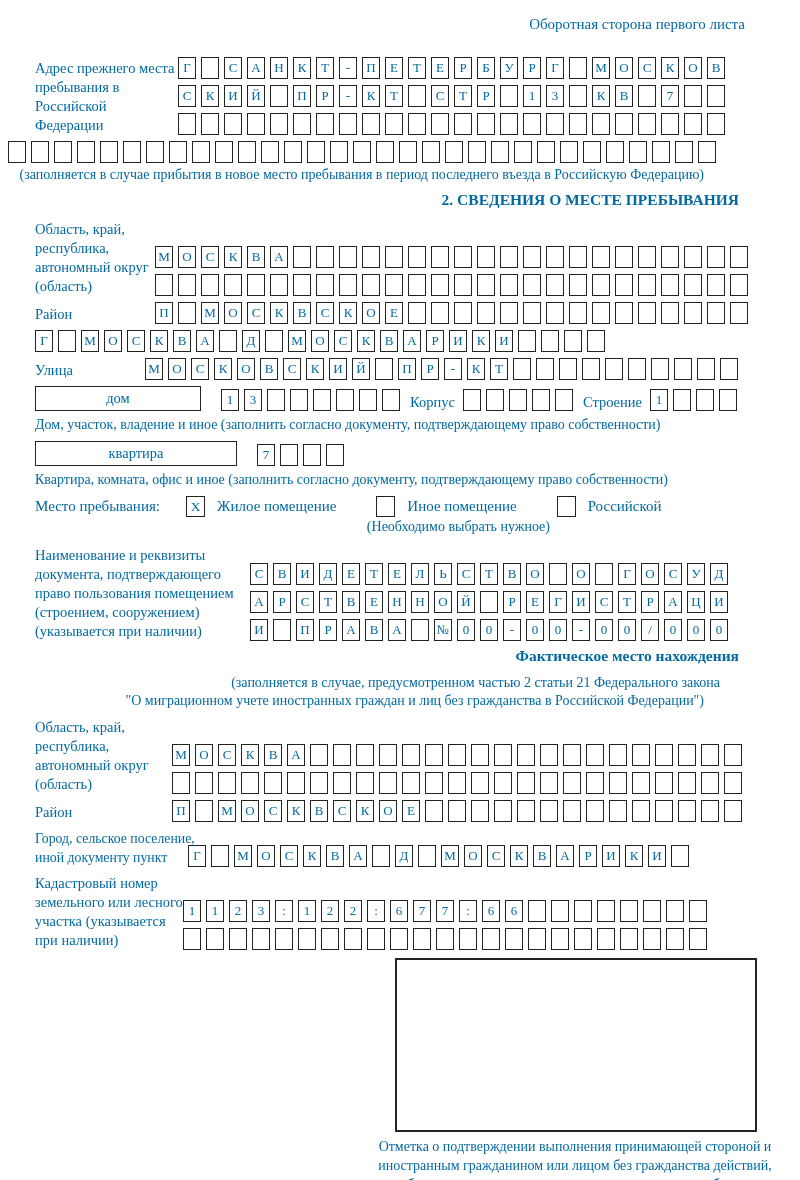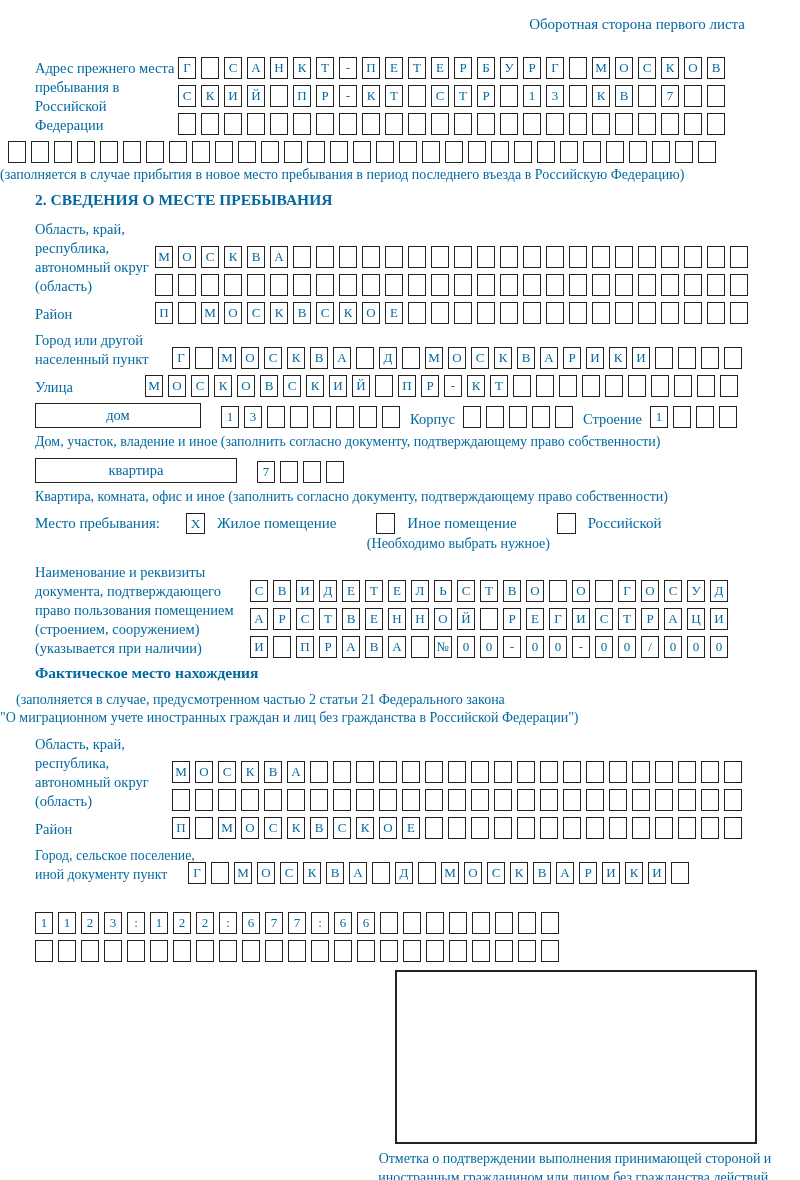--- a/index.html
+++ b/index.html
@@ -11,21 +11,21 @@
   .label{font-size:14.5px;line-height:19px;flex:0 0 auto;padding-top:1px;}
   .w143{width:143px}.w120{width:120px}.w137{width:137px}.w110{width:110px}
   .w215{width:215px}.w153{width:153px}.w148{width:148px}
   .small{font-size:13.8px;white-space:nowrap;overflow:visible;}
   .col{display:flex;flex-direction:column;gap:6px;}
   .cells{display:flex;gap:5px;flex:0 0 auto;}
   .cell{width:16px;height:20px;border:1.5px solid #222;display:flex;align-items:center;
         justify-content:center;font-size:13px;flex:0 0 auto;background:#fff;}
   .fullrow{margin-left:-27px;margin-bottom:4px;}
   .caption{font-size:14px;margin:1px 0 8px 0;}
-  .fullwidth{margin-left:-35px;width:704px;text-align:left;}
+  .fullwidth{margin-left:-35px;width:704px;text-align:right;}
   .title{font-weight:bold;font-size:15.5px;margin:6px 0 10px 0;}
   .bigbox{border:1.5px solid #222;height:23px;display:flex;align-items:center;
           justify-content:center;font-size:14.5px;flex:0 0 auto;margin-right:20px;box-sizing:content-box;}
   .w164{width:164px}.w200{width:200px}
   .inline-label{font-size:14.5px;margin:3px 8px 0 10px;flex:0 0 auto;}
   .stayrow{font-size:15px;align-items:center;margin-top:6px;margin-bottom:2px;gap:14px;}
   .opt{display:flex;align-items:center;margin-right:14px;}
   .checkbox{width:17px;height:19px;border:1.5px solid #222;display:flex;align-items:center;
             justify-content:center;font-size:13.5px;margin:0 12px;flex:0 0 auto;}
   .note{font-size:14px;margin:0 0 10px 195px;width:320px;text-align:right;}
@@ -249,21 +249,20 @@
         <span class="cell"></span>
         <span class="cell"></span>
         <span class="cell"></span>
         <span class="cell"></span>
         <span class="cell"></span>
         <span class="cell"></span>
       </div>
   </div>
 
   <div class="flexrow">
-    <div class="label w137">Город или другой населенный пункт</div>
     <div class="cells">
         <span class="cell">Г</span>
         <span class="cell"></span>
         <span class="cell">М</span>
         <span class="cell">О</span>
         <span class="cell">С</span>
         <span class="cell">К</span>
         <span class="cell">В</span>
         <span class="cell">А</span>
         <span class="cell"></span>
@@ -571,20 +570,21 @@
         <span class="cell">А</span>
         <span class="cell">Р</span>
         <span class="cell">И</span>
         <span class="cell">К</span>
         <span class="cell">И</span>
         <span class="cell"></span>
       </div>
   </div>
 
   <div class="flexrow">
+    <div class="label w148">Кадастровый номер земельного или лесного участка (указывается при наличии)</div>
     <div class="col" style="padding-top:22px;">
       <div class="cells">
           <span class="cell">1</span>
           <span class="cell">1</span>
           <span class="cell">2</span>
           <span class="cell">3</span>
           <span class="cell">:</span>
           <span class="cell">1</span>
           <span class="cell">2</span>
           <span class="cell">2</span>

